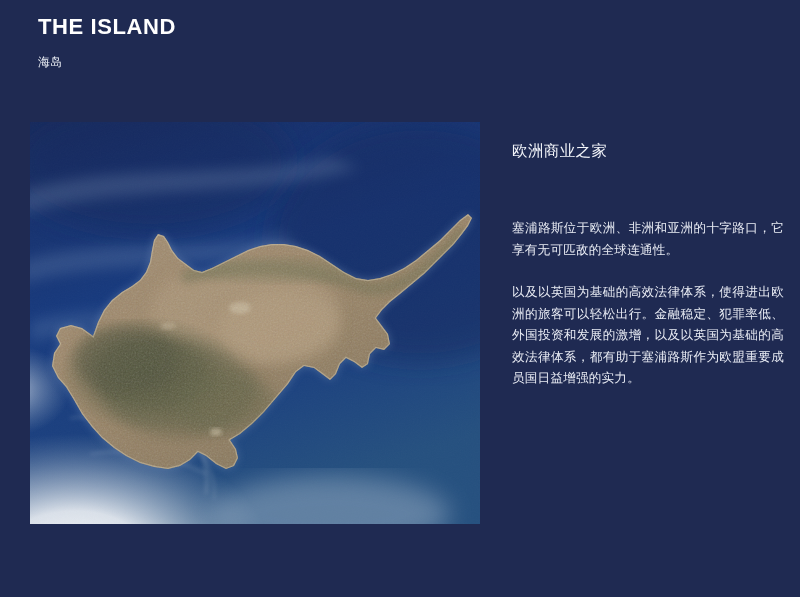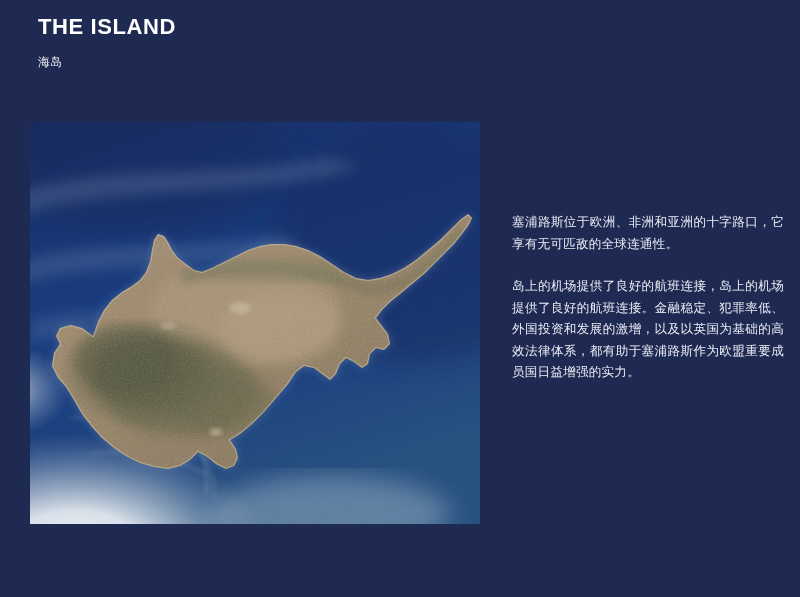--- a/index.html
+++ b/index.html
@@ -76,21 +76,21 @@
     letter-spacing: 0.4px;
   }
   .body-para {
     font-size: 12.6px;
     color: #e9ecf4;
     line-height: 21.5px;
     margin: 0;
     text-align: justify;
     letter-spacing: 0.2px;
   }
-  .para-1 { margin-top: 72px; }
+  .para-1 { margin-top: 56px; }
   .para-2 { margin-top: 21px; }
 </style>
 </head>
 <body>
 
 <div class="slide">
 
   <div class="header">
     <h1 class="title-en">THE ISLAND</h1>
     <h2 class="title-zh">海岛</h2>
@@ -271,17 +271,18 @@
 
           <rect x="0" y="0" width="450" height="402" filter="url(#grainLand)" opacity="0.42"></rect>
         </g>
       </g>
 
       <rect x="0" y="0" width="450" height="402" filter="url(#grain)" opacity="0.10"></rect>
     </svg>
   </div>
 
   <div class="text-col">
+    <p class="sub-heading">欧洲商业之家</p>
     <p class="body-para para-1">塞浦路斯位于欧洲、非洲和亚洲的十字路口，它享有无可匹敌的全球连通性。</p>
-    <p class="body-para para-2">岛上的机场提供了良好的航班连接，岛上的机场提供了良好的航班连接。金融稳定、犯罪率低、外国投资和发展的激增，以及以英国为基础的高效法律体系，都有助于塞浦路斯作为欧盟重要成员国日益增强的实力。</p>
+    <p class="body-para para-2">以及以英国为基础的高效法律体系，使得进出欧洲的旅客可以轻松出行。金融稳定、犯罪率低、外国投资和发展的激增，以及以英国为基础的高效法律体系，都有助于塞浦路斯作为欧盟重要成员国日益增强的实力。</p>
   </div>
 
 </div>
 
 </body></html>

